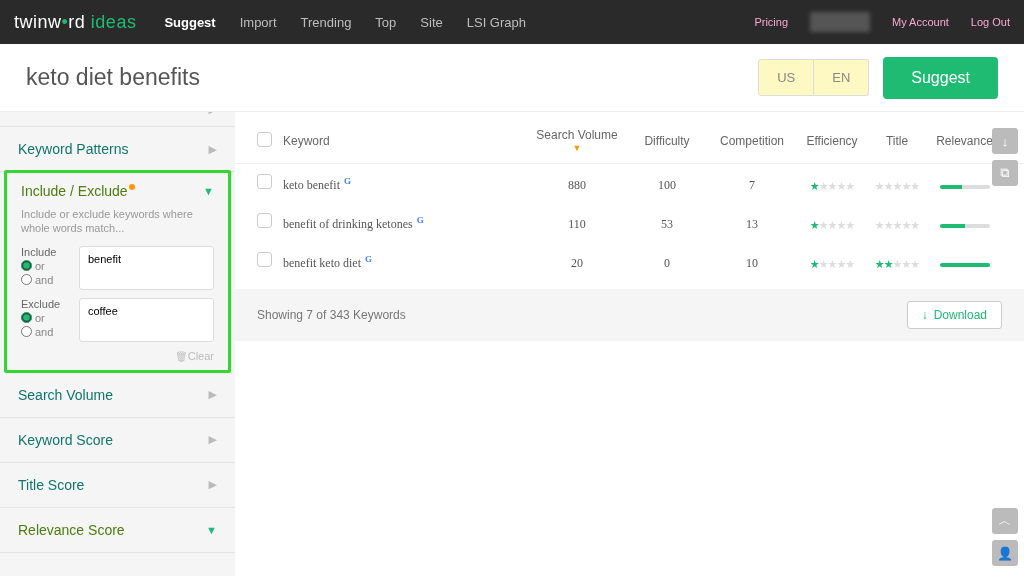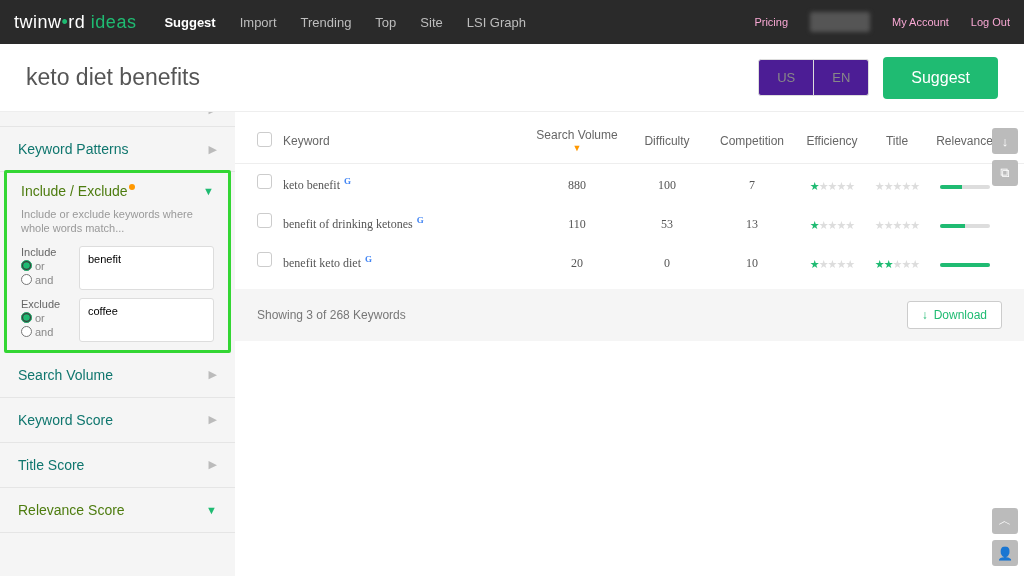--- a/index.html
+++ b/index.html
@@ -14,21 +14,21 @@
 .nav-items span { color: #bdbdbd; font-size: 13px; cursor: pointer; }
 .nav-items span.active { color: #fff; font-weight: 600; }
 .nav-right { margin-left: auto; display: flex; align-items: center; gap: 22px; }
 .nav-right span { color: #f9a8d4; font-size: 11px; cursor: pointer; }
 .blurred { width: 60px; height: 20px; background: #555; filter: blur(2px); border-radius: 2px; }
 
 
 .searchbar { height: 68px; display: flex; align-items: center; padding: 0 26px; border-bottom: 1px solid #eee; }
 .search-query { font-size: 23px; color: #555; font-weight: 300; flex: 1; }
 .locale-group { display: flex; margin-right: 14px; }
-.locale-btn { border: 1px solid #ddd; background: #4c1d95; color: #888; font-size: 13px; padding: 10px 18px; cursor: pointer; }
+.locale-btn { border: 1px solid #ddd; background: #fef9c3; color: #888; font-size: 13px; padding: 10px 18px; cursor: pointer; }
 .locale-btn:first-child { border-radius: 3px 0 0 3px; }
 .locale-btn:last-child { border-left: none; border-radius: 0 3px 3px 0; }
 .suggest-btn { background: #1fbb72; color: #fff; border: none; font-size: 16px; font-weight: 400; padding: 12px 28px; border-radius: 4px; cursor: pointer; }
 
 
 .body-row { display: flex; height: calc(576px - 44px - 68px); }
 .sidebar { width: 235px; background: #f5f5f5; overflow: hidden; }
 .main { flex: 1; background: #fff; padding: 0; position: relative; }
 
 
@@ -155,20 +155,21 @@
               <input type="radio" checked="" style="">
               <span>or</span>
             </label>
           <label>
               <input type="radio" style="">
               <span>and</span>
             </label>
         </div>
         <textarea class="ie-textarea" style="">coffee</textarea>
       </div>
+      <div class="clear-row"><span class="trash">🗑</span><span>Clear</span></div>
     </div>
 
     <div class="panel">
       <div class="panel-head">
           <span class="panel-title">Search Volume</span>
           <span class="panel-caret">▶</span>
         </div>
     </div>
     <div class="panel">
       <div class="panel-head">
@@ -228,21 +229,21 @@
             <div class="col-kw">benefit keto diet<span class="g-icon">G</span></div>
             <div class="col-sv">20</div>
             <div class="col-diff">0</div>
             <div class="col-comp">10</div>
             <div class="col-eff stars"><span class="on">★</span>★★★★</div>
             <div class="col-title stars"><span class="on">★</span><span class="on">★</span>★★★</div>
             <div class="col-rel"><span class="rel-bar"><span class="fill" style="width:100%"></span></span></div>
           </div>
         </div>
       <div class="footer-row">
-        <span>Showing 3 of 268 Keywords</span>
+        <span>Showing 7 of 343 Keywords</span>
         <button class="download-btn">
             <span>↓</span>
             <span>Download</span>
           </button>
       </div>
     </div>
   </div>
 </div>
 
 <div class="side-buttons">

